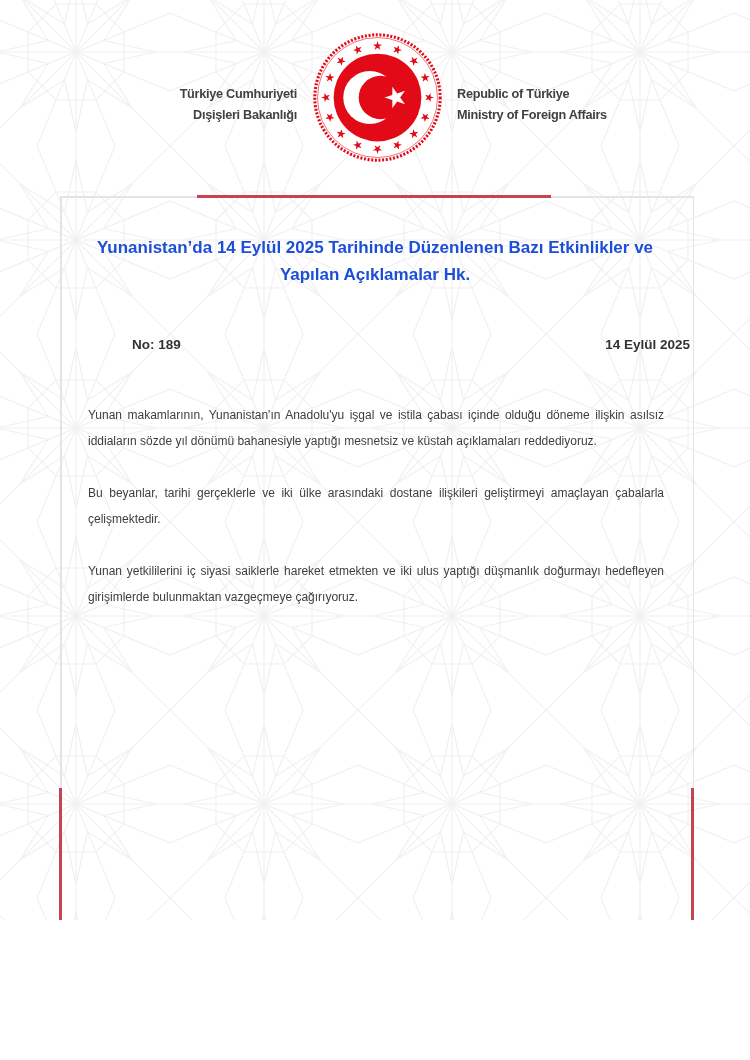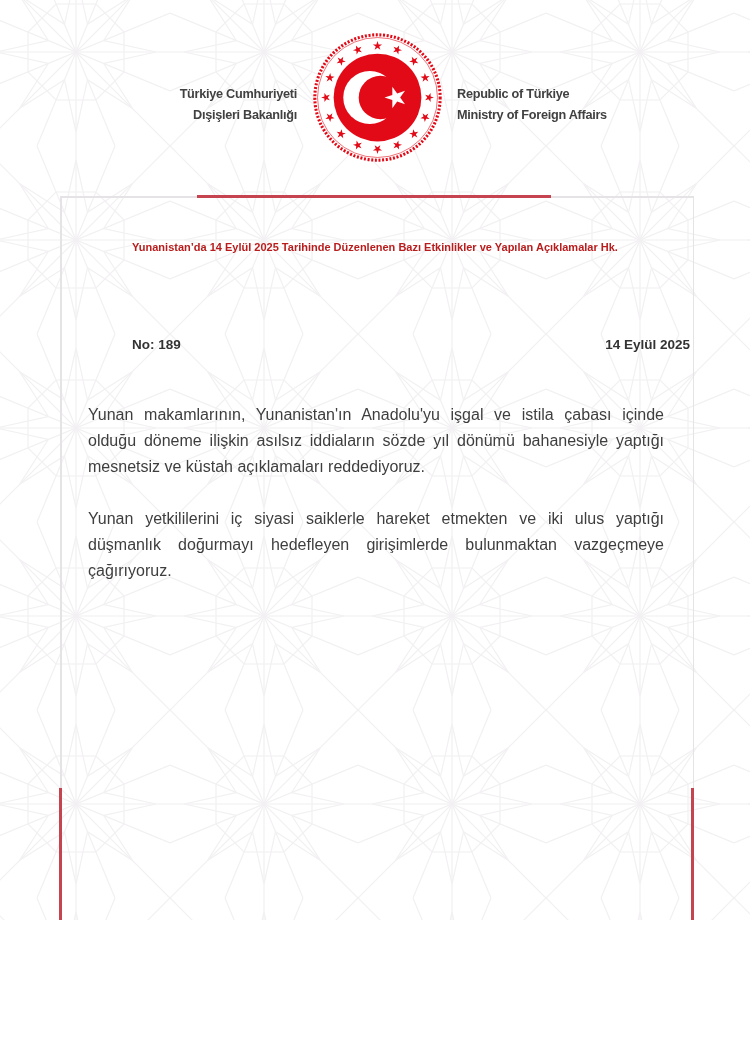--- a/index.html
+++ b/index.html
@@ -17,30 +17,30 @@
   .emblem{position:absolute;left:310px;top:30px;width:135px;height:135px;}
 
   
   .seg{position:absolute;}
   .seg.red{background:#c64350;}
   .seg.gray{background:#e5e3e5;}
 
   
   .doc-title{
     position:absolute;left:75px;top:234px;width:600px;margin:0;
-    text-align:center;font-size:11px;line-height:27px;font-weight:700;color:#b91c1c;
+    text-align:center;font-size:17px;line-height:27px;font-weight:700;color:#1d4ed8;
   }
   .meta-row{
     position:absolute;left:96px;top:337px;width:558px;
     display:flex;justify-content:space-between;
     font-size:13.5px;font-weight:700;color:#333333;padding-left:36px;
   }
   .body-text{position:absolute;left:88px;top:402px;width:576px;}
   .body-text p{
-    margin:0 0 26px 0;font-size:16px;line-height:26px;color:#3e3e3e;
+    margin:0 0 26px 0;font-size:12px;line-height:26px;color:#3e3e3e;
     text-align:justify;
   }
 
   
   .site-row{position:absolute;left:0;top:974px;width:750px;text-align:center;z-index:5;}
   .site-row span{
     display:inline-block;background:#ffffff;padding:0 12px;
     font-size:13px;line-height:18px;color:#4b4b4b;letter-spacing:-0.2px;
   }
 </style>
@@ -125,20 +125,21 @@
 
   <h1 class="doc-title">Yunanistan’da 14 Eylül 2025 Tarihinde Düzenlenen Bazı Etkinlikler ve Yapılan Açıklamalar Hk.</h1>
 
   <div class="meta-row">
     <span>No: 189</span>
     <span>14 Eylül 2025</span>
   </div>
 
   <div class="body-text">
     <p>Yunan makamlarının, Yunanistan'ın Anadolu'yu işgal ve istila çabası içinde olduğu döneme ilişkin asılsız iddiaların sözde yıl dönümü bahanesiyle yaptığı mesnetsiz ve küstah açıklamaları reddediyoruz.</p>
+    <p>Bu beyanlar, tarihi gerçeklerle ve iki ülke arasındaki dostane ilişkileri geliştirmeyi amaçlayan çabalarla çelişmektedir.</p>
     <p>Yunan yetkililerini iç siyasi saiklerle hareket etmekten ve iki ulus yaptığı düşmanlık doğurmayı hedefleyen girişimlerde bulunmaktan vazgeçmeye çağırıyoruz.</p>
   </div>
 
   <div class="site-row">
     <span>www.mfa.gov.tr</span>
   </div>
 
 </div>
 
 </body></html>

